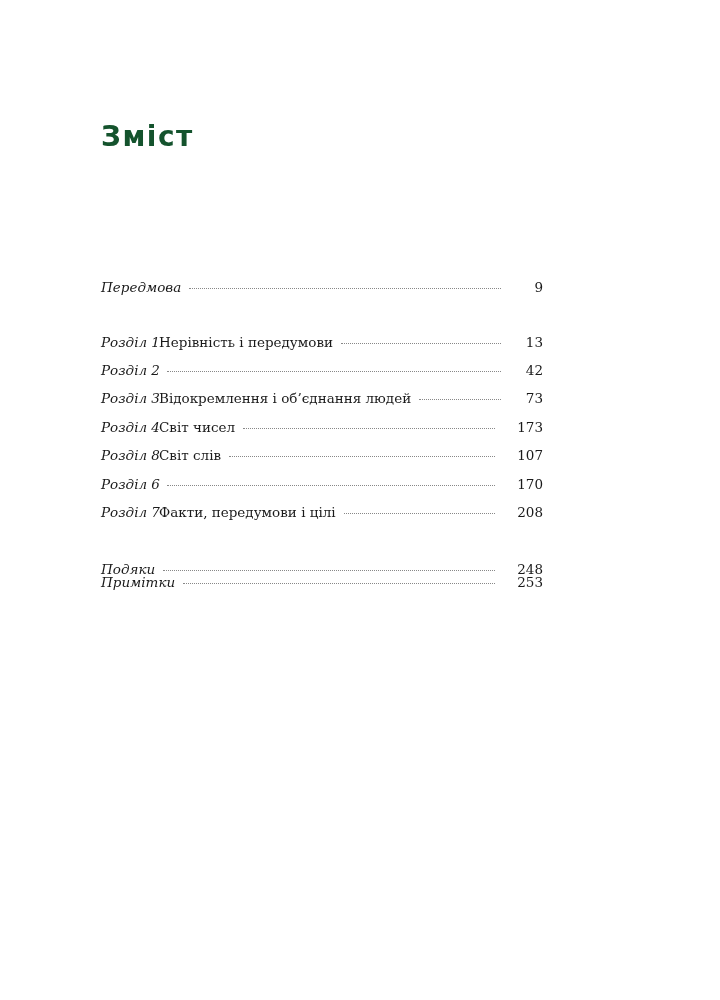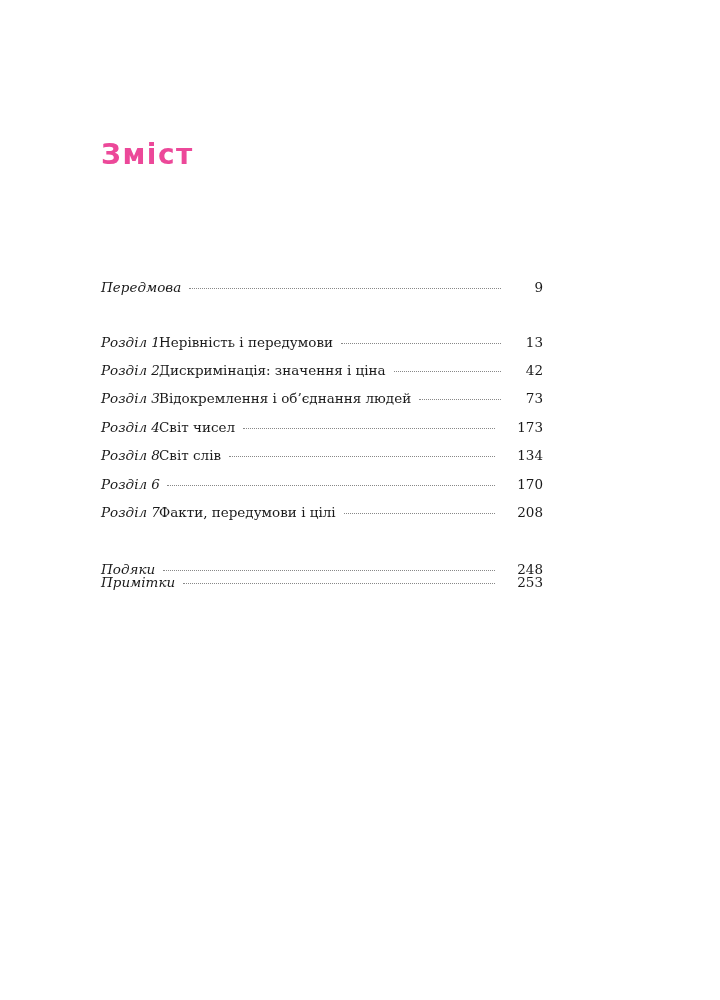--- a/index.html
+++ b/index.html
@@ -1,17 +1,17 @@
 <!DOCTYPE html>
 <html><head>
 <meta charset="utf-8">
 <style>
   html, body { margin:0; padding:0; background:#ffffff; }
   body { width:720px; height:1000px; position:relative; overflow:hidden; color:#1a1a1a; }
-  .title { position:absolute; left:101px; top:138px; font-family:"DejaVu Sans", sans-serif; font-weight:bold; font-size:28px; letter-spacing:1.5px; color:#ec4899;text-align:center; }
+  .title { position:absolute; left:101px; top:120px; font-family:"DejaVu Sans", sans-serif; font-weight:bold; font-size:28px; letter-spacing:1.5px; color:#14532d;text-align:center; }
   .row { position:absolute; left:101px; width:442px; height:22px; display:flex; align-items:baseline; font-family:"DejaVu Serif", serif; font-size:13.5px;justify-content:center; }
   .label { font-style:italic; white-space:nowrap; }
   .chap { font-style:italic; width:58px; white-space:nowrap; }
   .name { white-space:nowrap; }
   .dots { flex:1; margin:0 8px; border-bottom:1px dotted #888; height:1px; position:relative; top:-3px; min-width:10px; margin-right:22px; }
   .page { white-space:nowrap; text-align:right; min-width:20px; }
 </style>
 </head>
 <body>
 
@@ -24,41 +24,40 @@
 </div>
 
 <div class="row" style="top:334px">
   <span class="chap">Розділ 1</span>
   <span class="name">Нерівність і передумови</span>
   <span class="dots"></span>
   <span class="page">13</span>
 </div>
 <div class="row" style="top:362px">
   <span class="chap">Розділ 2</span>
-  <span class="name">Дискримінація: значення і ціна</span>
   <span class="dots"></span>
   <span class="page">42</span>
 </div>
 <div class="row" style="top:390px">
   <span class="chap">Розділ 3</span>
   <span class="name">Відокремлення і об’єднання людей</span>
   <span class="dots"></span>
   <span class="page">73</span>
 </div>
 <div class="row" style="top:419px">
   <span class="chap">Розділ 4</span>
   <span class="name">Світ чисел</span>
   <span class="dots"></span>
   <span class="page">173</span>
 </div>
 <div class="row" style="top:447px">
   <span class="chap">Розділ 8</span>
   <span class="name">Світ слів</span>
   <span class="dots"></span>
-  <span class="page">134</span>
+  <span class="page">107</span>
 </div>
 <div class="row" style="top:476px">
   <span class="chap">Розділ 6</span>
   <span class="dots"></span>
   <span class="page">170</span>
 </div>
 <div class="row" style="top:504px">
   <span class="chap">Розділ 7</span>
   <span class="name">Факти, передумови і цілі</span>
   <span class="dots"></span>

